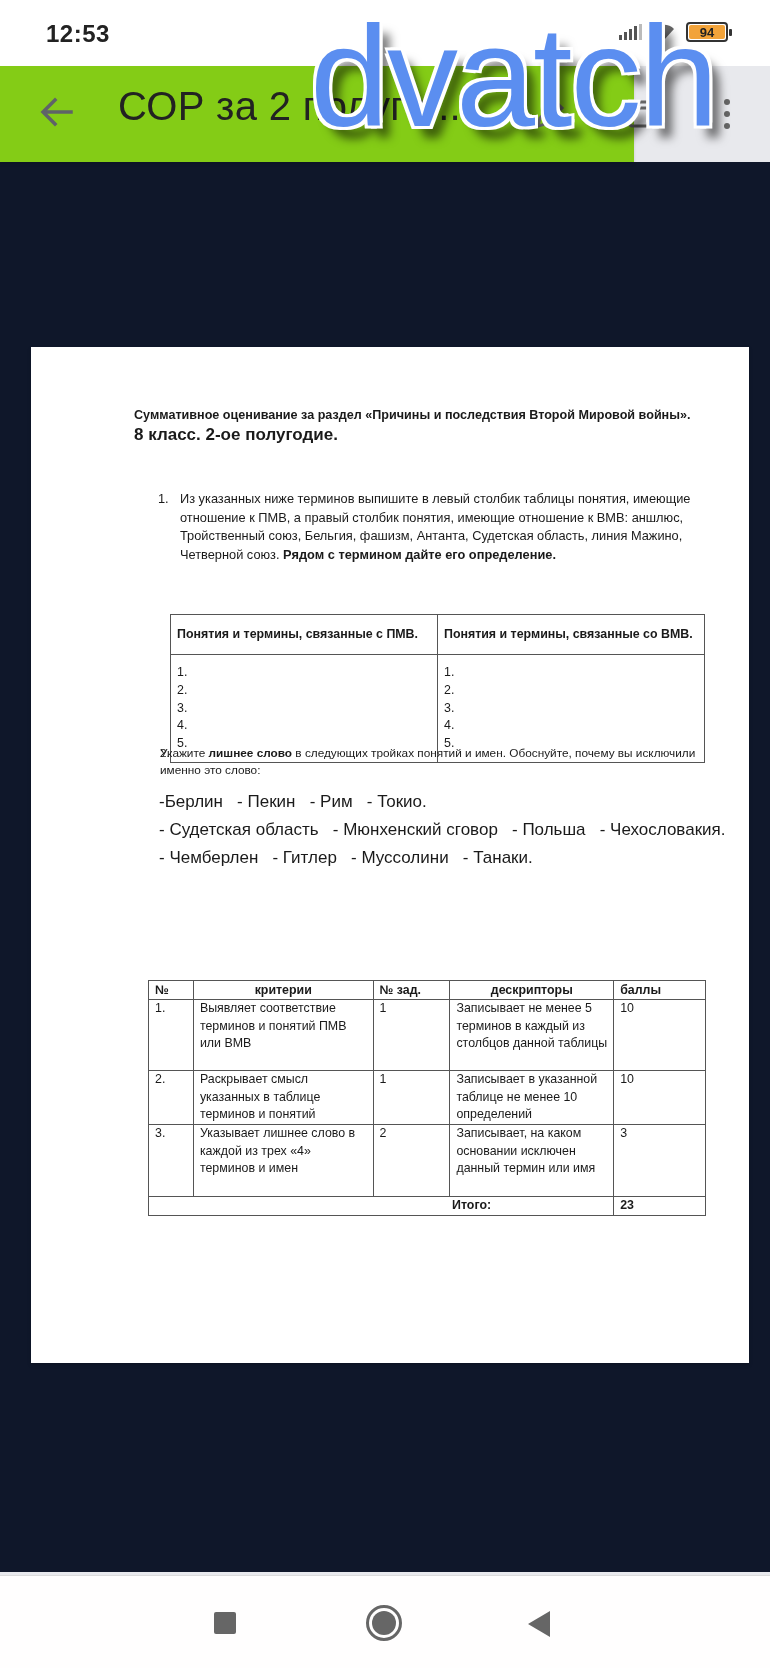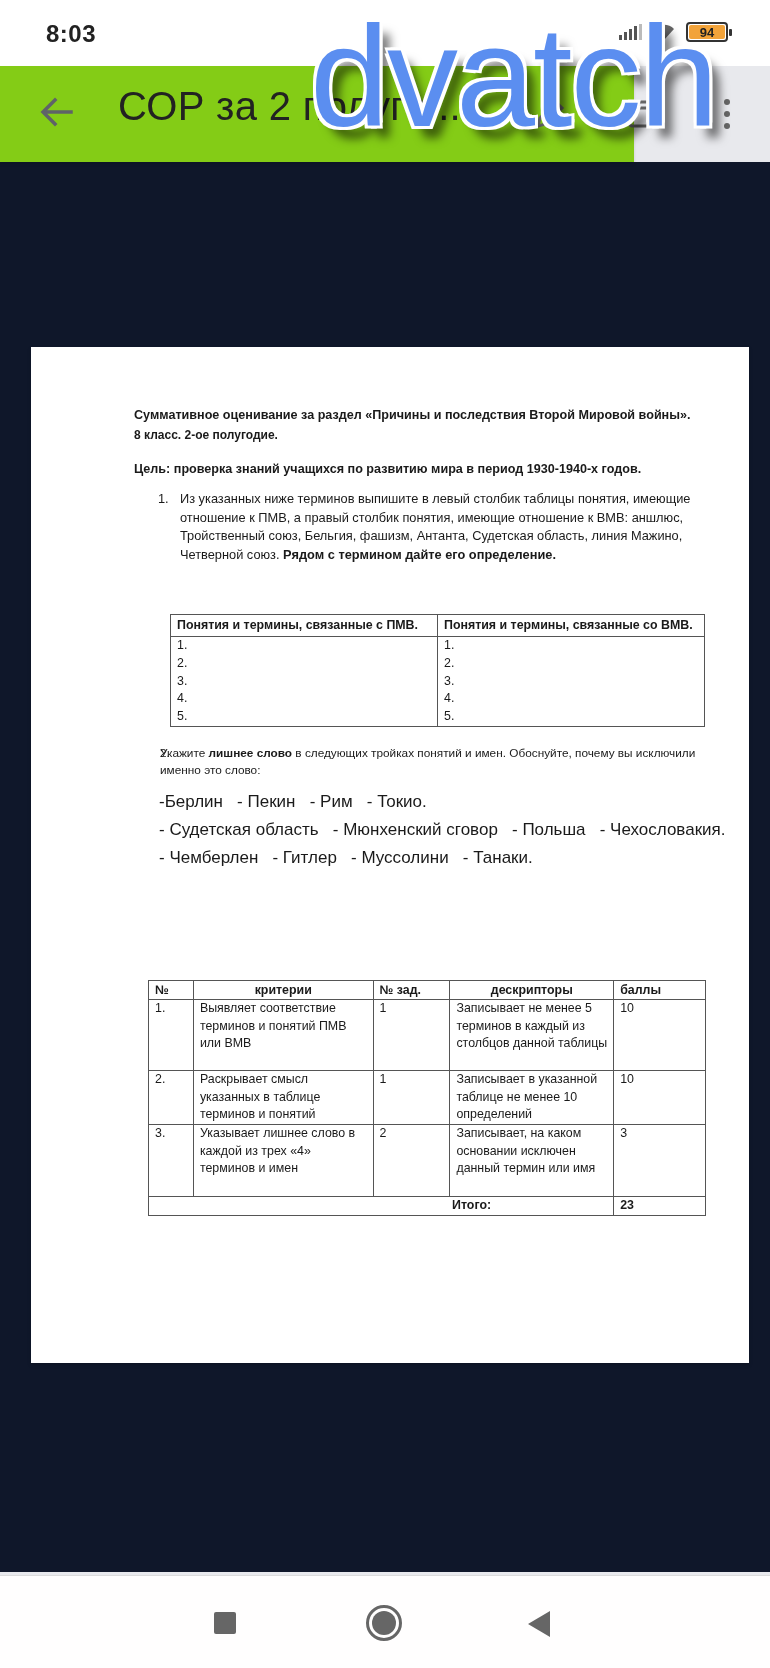--- a/index.html
+++ b/index.html
@@ -31,30 +31,30 @@
     text-shadow: 0 0 0 #fff, 3px 3px 0 #fff, -3px -3px 0 #fff, 3px -3px 0 #fff, -3px 3px 0 #fff, 10px 12px 10px rgba(0,0,0,0.55); pointer-events: none; }
 
   
   .viewer { position: absolute; left: 0; top: 162px; width: 770px; height: 1410px; background: #0f172a; }
   .page { position: absolute; left: 31px; top: 185px; width: 718px; height: 1016px; background: #ffffff; box-shadow: 0 2px 4px rgba(0,0,0,0.18); }
   .doc { position: absolute; left: 0; top: 0; width: 100%; height: 100%; font-size: 12.4px; color: #1a1a1a; line-height: 20px; }
   .p-abs { position: absolute; white-space: nowrap; }
   .bold { font-weight: bold; }
 
   .heading1 { left: 103px; top: 58px; font-weight: bold; font-size: 12.6px; }
-  .heading2 { left: 103px; top: 78px; font-weight: bold; font-size: 12px; }
+  .heading2 { left: 103px; top: 78px; font-weight: bold; font-size: 17px; }
   .goal { left: 103px; top: 112px; font-weight: bold; font-size: 12.6px; }
 
   .task1 { position: absolute; left: 127px; top: 143px; width: 540px; font-size: 12.8px; line-height: 18.5px; }
   .task1 .num { position: absolute; left: 0; top: 0; }
   .task1 .body { margin-left: 22px; }
 
   table { border-collapse: collapse; }
   .tbl1 { position: absolute; left: 139px; top: 267px; width: 535px; font-size: 12.4px; }
-  .tbl1 th, .tbl1 td { border: 1px solid #555; text-align: left; padding: 0 6px; vertical-align: top; }
+  .tbl1 th, .tbl1 td { border: 1px solid #555; text-align: left; padding: 9px 6px; vertical-align: top; }
   .tbl1 th { font-weight: bold; height: 22px; line-height: 21px; }
   .tbl1 td { line-height: 17.8px; }
   .tbl1 td div { height: 17.8px; }
 
   .task2 { position: absolute; left: 129px; top: 398px; width: 540px; font-size: 11.8px; line-height: 17px; }
   .task2 .num { position: absolute; left: 0; top: 0; }
   .task2 .body { }
   .triple { position: absolute; left: 128px; font-size: 17px; white-space: pre; }
 
   .tbl2 { position: absolute; left: 117px; top: 633px; width: 558px; font-size: 12.4px; }
@@ -73,21 +73,21 @@
   .nav-bar { position: absolute; left: 0; top: 1575px; width: 770px; height: 93px; background: #fffefe; border-top: 1px solid #dcdcdc; }
   .nav-recent { position: absolute; left: 214px; top: 36px; width: 22px; height: 22px; background: #666; border-radius: 2px; }
   .nav-home { position: absolute; left: 366px; top: 29px; width: 36px; height: 36px; border: 3px solid #666; border-radius: 50%; display: flex; align-items: center; justify-content: center; }
   .nav-home span { width: 24px; height: 24px; background: #666; border-radius: 50%; }
   .nav-back { position: absolute; left: 528px; top: 35px; width: 0; height: 0; border-top: 13px solid transparent; border-bottom: 13px solid transparent; border-right: 22px solid #666; }
 </style>
 </head>
 <body>
 
 <div class="status-bar">
-  <div class="status-time">8:03</div>
+  <div class="status-time">12:53</div>
   <div class="status-icons">
     <div class="signal">
       <span style="height:5px"></span>
         <span style="height:8px"></span>
         <span style="height:11px"></span>
         <span style="height:14px"></span>
         <span style="height:16px;background:#bbb"></span>
     </div>
     <svg class="wifi" viewBox="0 0 24 18">
       <path d="M12 17 L2 6 A14 14 0 0 1 22 6 Z" fill="#666"></path>
@@ -123,21 +123,20 @@
   </div>
 </div>
 
 <div class="watermark">dvatch</div>
 
 <div class="viewer">
   <div class="page">
     <div class="doc">
       <div class="p-abs heading1">Суммативное оценивание за раздел «Причины и последствия Второй Мировой войны».</div>
       <div class="p-abs heading2">8 класс. 2-ое полугодие.</div>
-      <div class="p-abs goal">Цель: проверка знаний учащихся по развитию мира в период 1930-1940-х годов.</div>
 
       <div class="task1">
         <span class="num">1.</span>
         <div class="body">
           <span>Из указанных ниже терминов выпишите в левый столбик таблицы понятия, имеющие отношение к ПМВ, а правый столбик понятия, имеющие отношение к ВМВ: аншлюс, Тройственный союз, Бельгия, фашизм, Антанта, Судетская область, линия Мажино, Четверной союз.</span>
           <span class="bold">Рядом с термином дайте его определение.</span>
         </div>
       </div>
 
       <table class="tbl1">

